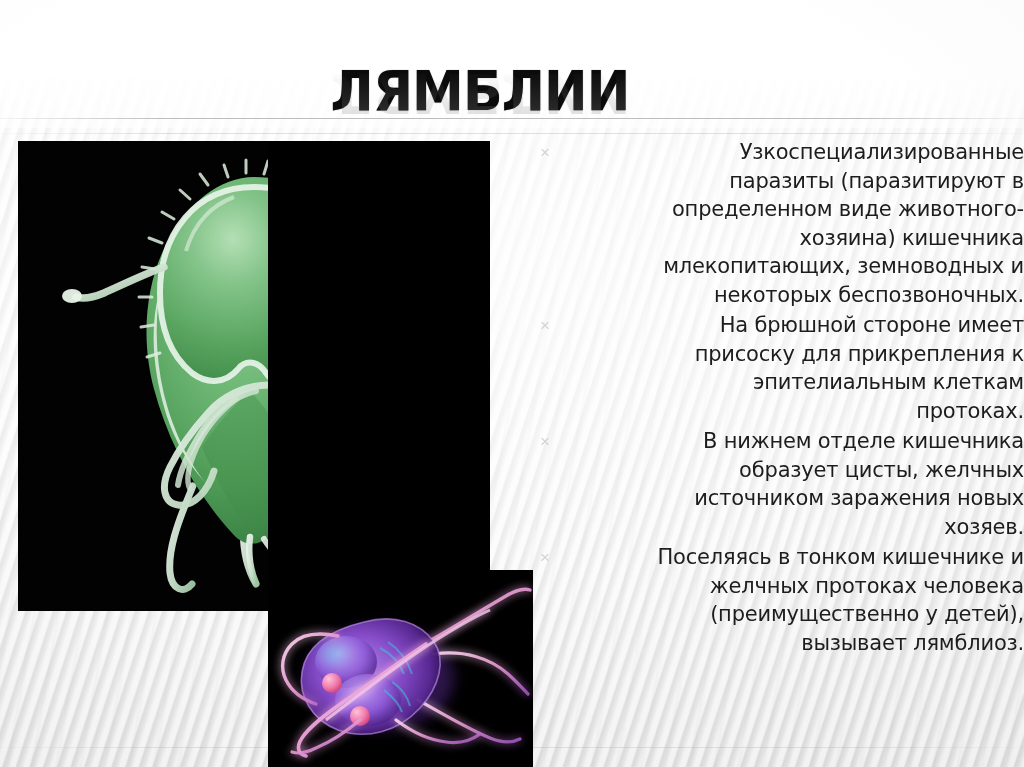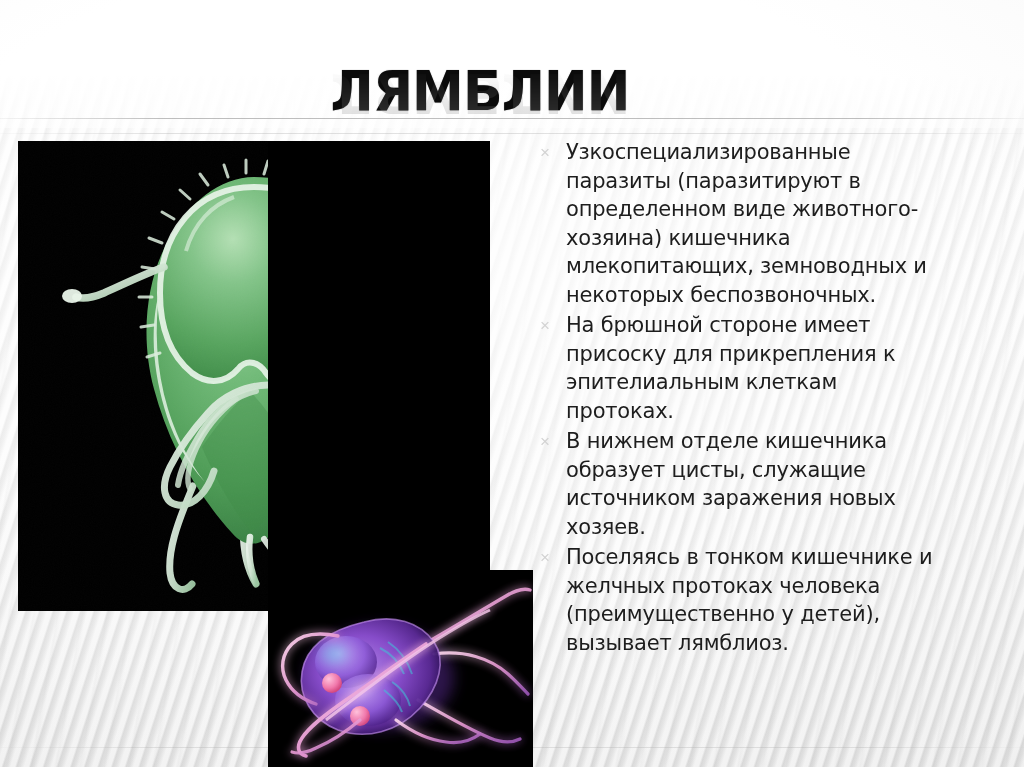--- a/index.html
+++ b/index.html
@@ -180,20 +180,21 @@
   }
   .bullet-text {
     flex: 1 1 auto;
     font-family: "DejaVu Sans", sans-serif;
     font-size: 21px;
     line-height: 28.5px;
     color: #1d1d1d;
     letter-spacing: -0.2px;
     white-space: pre-line;
     text-shadow: 0 0 1px rgba(255,255,255,0.5);
+    text-align: right;
   }
 </style>
 </head>
 <body>
 
 <div id="slide">
 
   <div class="bg-base"></div>
   <div class="bg-stripes"></div>
   <div class="bg-stripes-2"></div>
@@ -448,21 +449,21 @@
       <div class="bullet-marker">×</div>
       <div class="bullet-text">На брюшной стороне имеет
 присоску для прикрепления к
 эпителиальным клеткам
 протоках.</div>
     </div>
 
     <div class="bullet-row">
       <div class="bullet-marker">×</div>
       <div class="bullet-text">В нижнем отделе кишечника
-образует цисты, служащие
+образует цисты, желчных
 источником заражения новых
 хозяев.</div>
     </div>
 
     <div class="bullet-row">
       <div class="bullet-marker">×</div>
       <div class="bullet-text">Поселяясь в тонком кишечнике и
 желчных протоках человека
 (преимущественно у детей),
 вызывает лямблиоз.</div>

